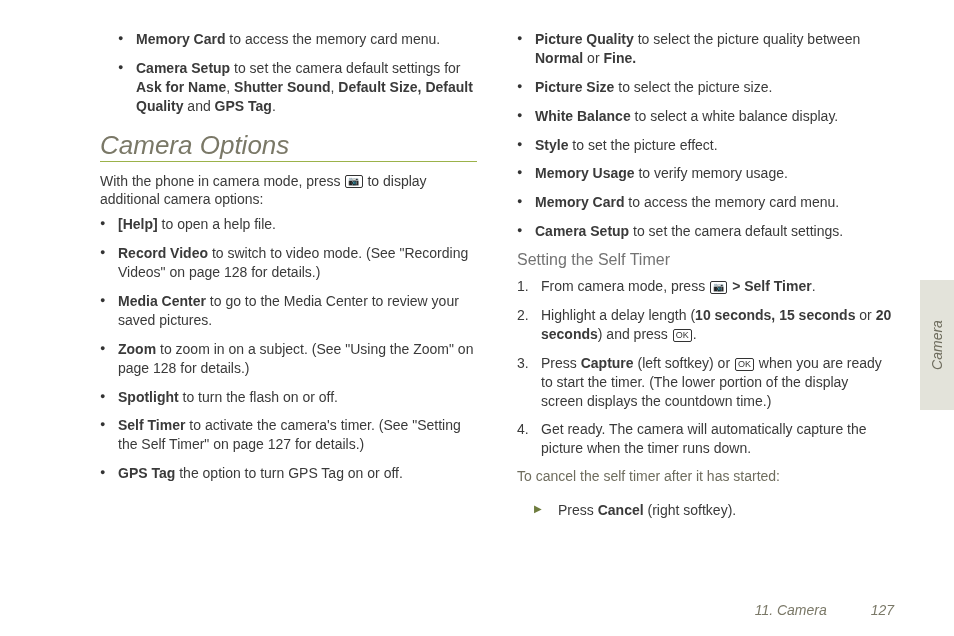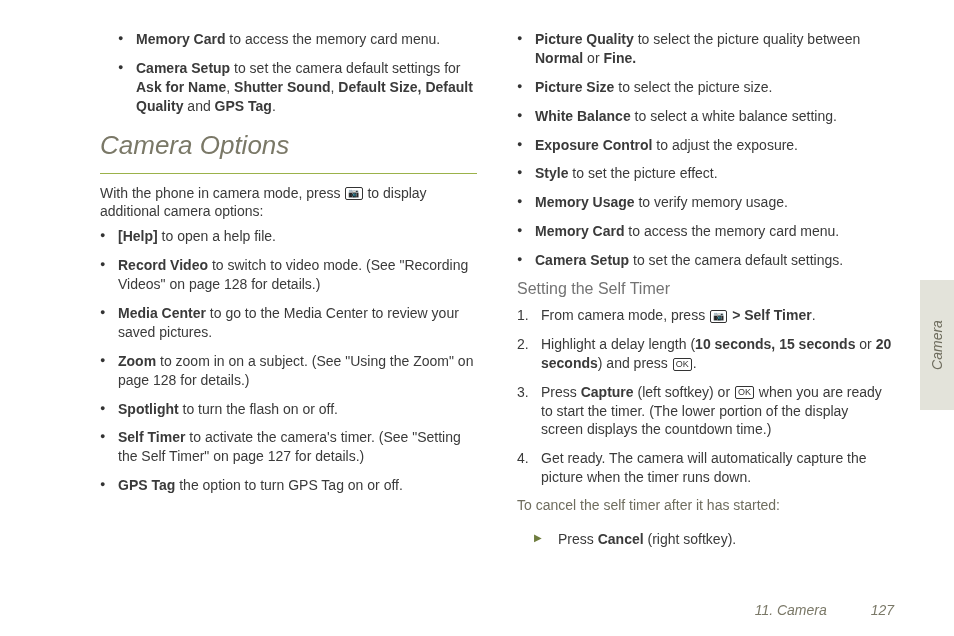--- a/index.html
+++ b/index.html
@@ -32,21 +32,21 @@
     font-size:9px;color:#333;
   }
   ul.indent>li{padding-left:36px;}
   ul.indent>li::before{left:18px;}
   .b{font-weight:bold;}
   h2.section{
     font-size:26px;
     font-weight:normal;
     font-style:italic;
     color:#7a7867;
-    margin:14px 0 12px 0;
+    margin:14px 0 0 0;
   }
   hr.rule{
     border:none;
     border-top:1px solid #9bb24a;
     margin:0 0 10px 0;
   }
   h3.sub{
     font-size:16px;
     font-weight:normal;
     color:#737373;
@@ -138,22 +138,21 @@
         <li><span class="b">Spotlight</span><span> to turn the flash on or off.</span></li>
         <li><span class="b">Self Timer</span><span> to activate the camera's timer. (See "Setting the Self Timer" on page 127 for details.)</span></li>
         <li><span class="b">GPS Tag</span><span> the option to turn GPS Tag on or off.</span></li>
       </ul>
   </div>
 
   <div class="col">
     <ul class="bul" id="right-options">
         <li><span class="b">Picture Quality</span><span> to select the picture quality between </span><span class="b">Normal</span><span> or </span><span class="b">Fine.</span></li>
         <li><span class="b">Picture Size</span><span> to select the picture size.</span></li>
-        <li><span class="b">White Balance</span><span> to select a white balance setting.</span></li>
-        <li><span class="b">Exposure Control</span><span> to adjust the exposure.</span></li>
+        <li><span class="b">White Balance</span><span> to select a white balance display.</span></li>
         <li><span class="b">Style</span><span> to set the picture effect.</span></li>
         <li><span class="b">Memory Usage</span><span> to verify memory usage.</span></li>
         <li><span class="b">Memory Card</span><span> to access the memory card menu.</span></li>
         <li><span class="b">Camera Setup</span><span> to set the camera default settings.</span></li>
       </ul>
 
     <h3 class="sub">Setting the Self Timer</h3>
 
     <ol class="steps" id="steps">
         <li><span>From camera mode, press </span><span class="icon">📷</span><span> </span><span class="b">&gt; Self Timer</span><span>.</span></li>

